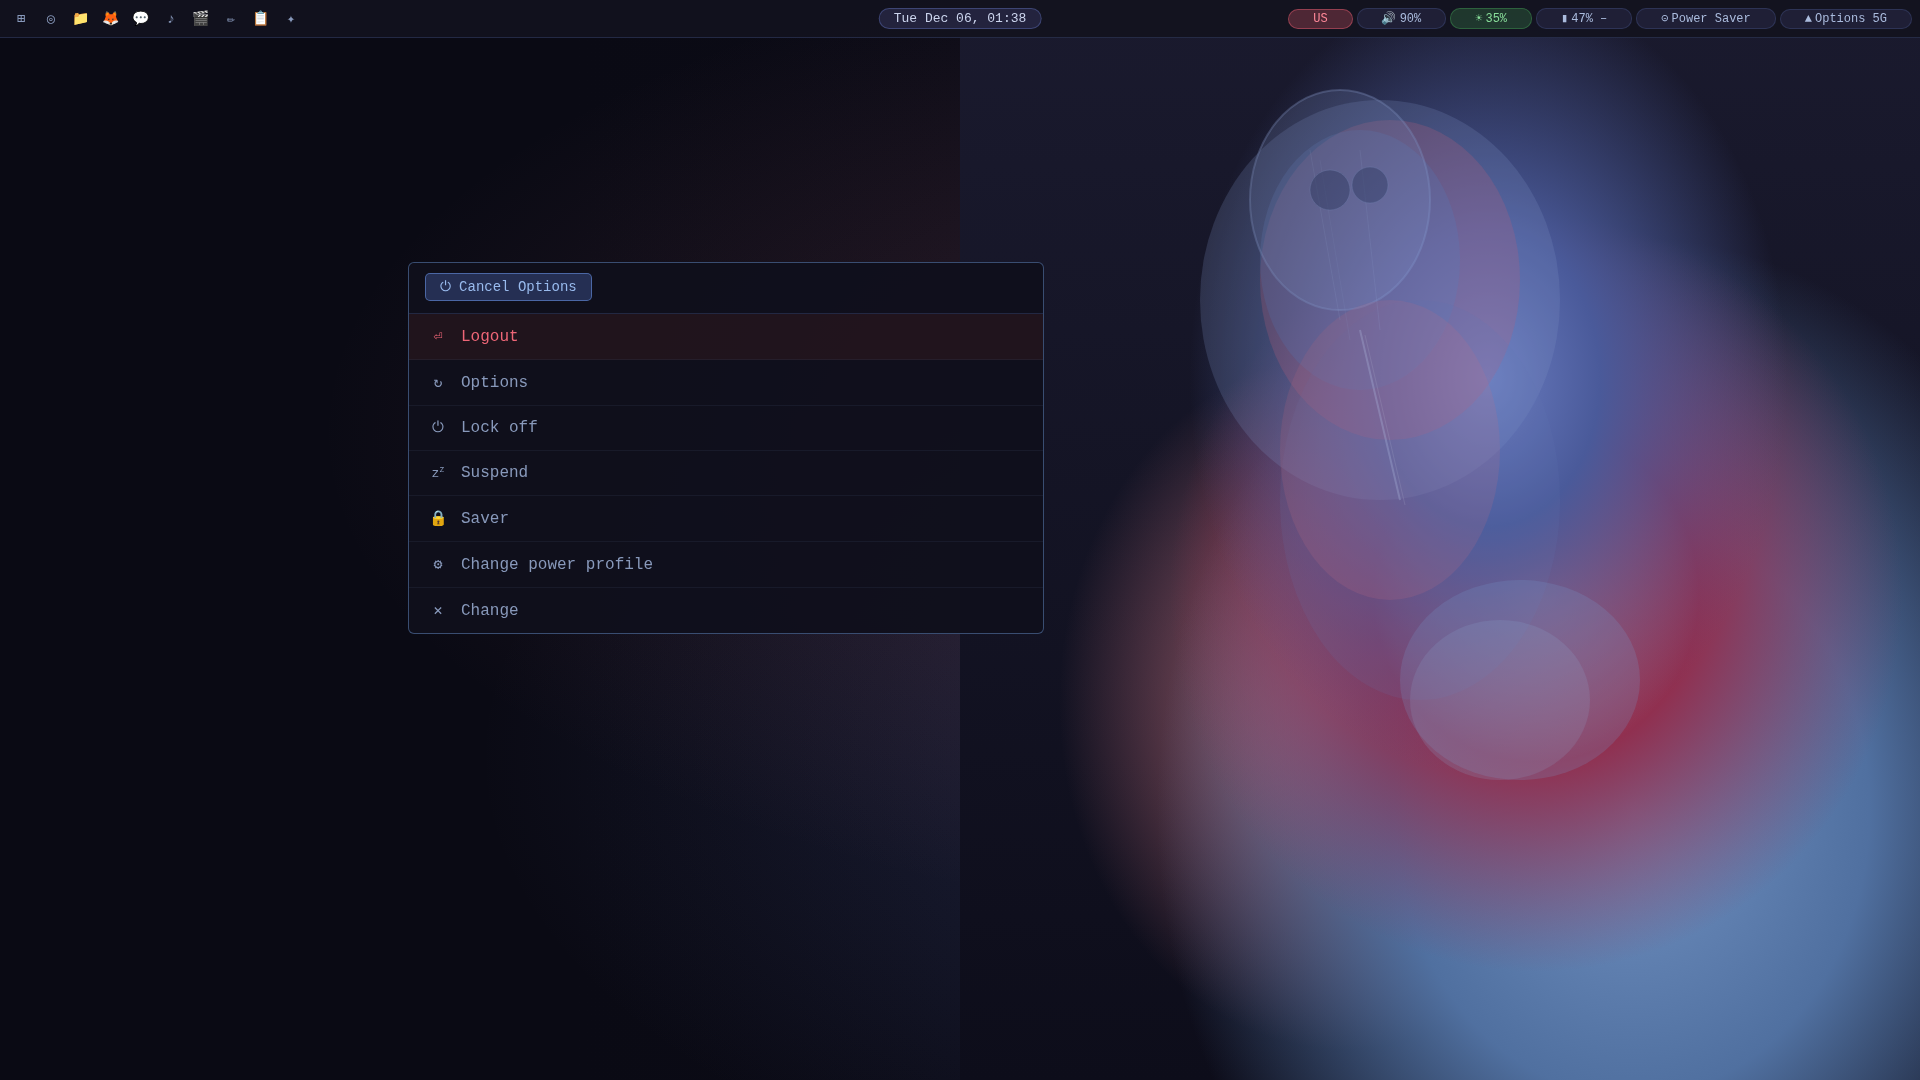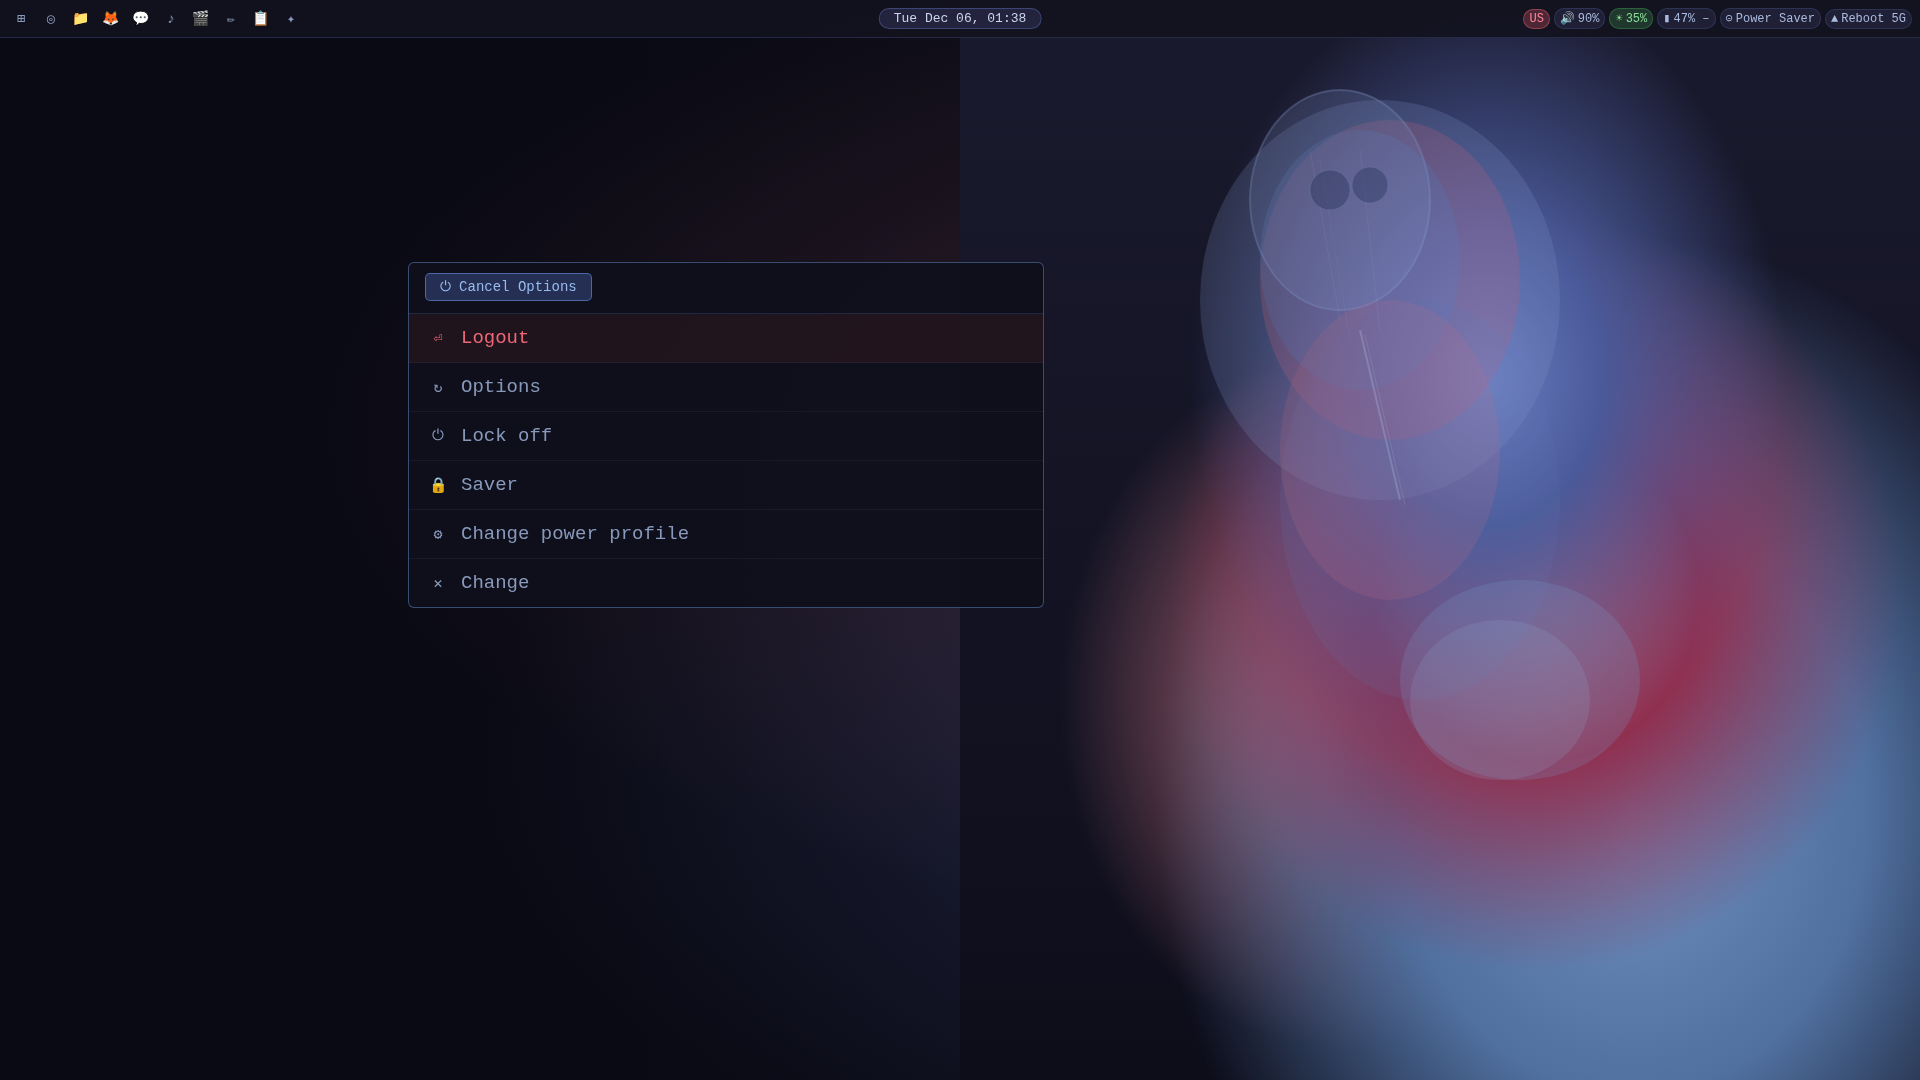--- a/index.html
+++ b/index.html
@@ -100,21 +100,21 @@
     .taskbar-right {
       display: flex;
       align-items: center;
       gap: 4px;
     }
 
     .status-item {
       display: flex;
       align-items: center;
       gap: 3px;
-      padding: 2px 5px;
+      padding: 2px 24px;
       border-radius: 10px;
       font-size: 12px;
       font-family: 'Courier New', monospace;
       cursor: pointer;
     }
 
     .status-lang {
       background: rgba(255,100,120,0.25);
       color: #ff8899;
       border: 1px solid rgba(255,100,120,0.4);
@@ -210,21 +210,21 @@
     }
 
     .power-menu-item .item-icon {
       width: 18px;
       text-align: center;
       font-size: 15px;
       flex-shrink: 0;
     }
 
     .power-menu-item .item-label {
-      font-size: 19px;
+      font-size: 16px;
     }
   </style>
 </head>
 <body>
 
 <div class="wallpaper">
   <div class="wallpaper-overlay"></div>
   <div class="skeleton-bg">
     <svg width="960" height="1080" viewBox="0 0 960 1080" style="position:absolute;top:0;left:0;opacity:0.7">
 
@@ -287,21 +287,21 @@
     <div class="status-item status-battery">
       <span>▮</span>
       <span>47% –</span>
     </div>
     <div class="status-item status-power-saver">
       <span>⊝</span>
       <span>Power Saver</span>
     </div>
     <div class="status-item status-wifi">
       <span>▲</span>
-      <span>Reboot 5G</span>
+      <span>Options 5G</span>
     </div>
   </div>
 </div>
 
 <div class="power-dialog">
   <div class="power-dialog-header">
     <button class="power-title-btn">
       <span>⏻</span>
       <span>Cancel Options</span>
     </button>
@@ -317,20 +317,24 @@
     <li class="power-menu-item">
       <span class="item-icon">↻</span>
       <span class="item-label">Options</span>
     </li>
 
     <li class="power-menu-item">
       <span class="item-icon">⏻</span>
       <span class="item-label">Lock off</span>
     </li>
 
+    <li class="power-menu-item">
+      <span class="item-icon" style="font-size:13px;">z<sup style="font-size:9px;">z</sup></span>
+      <span class="item-label">Suspend</span>
+    </li>
 
     <li class="power-menu-item">
       <span class="item-icon">🔒</span>
       <span class="item-label">Saver</span>
     </li>
 
     <li class="power-menu-item">
       <span class="item-icon">⚙</span>
       <span class="item-label">Change power profile</span>
     </li>

